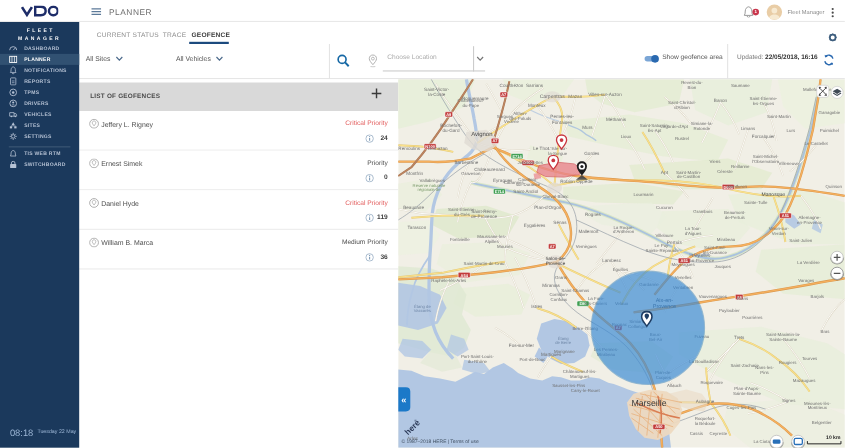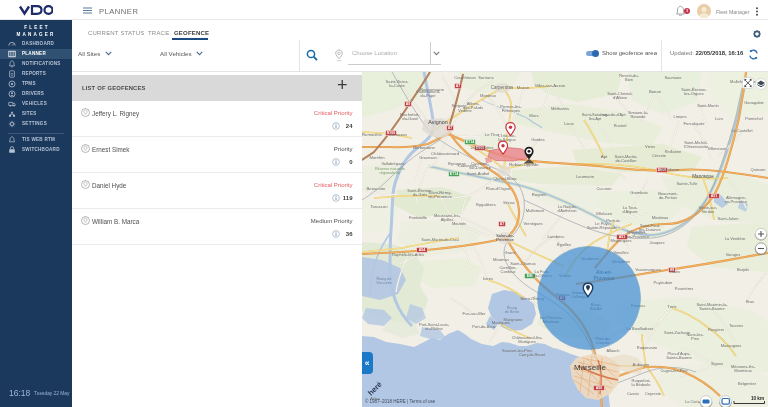--- a/index.html
+++ b/index.html
@@ -136,21 +136,21 @@
       </svg>
     <div class="lb">TIS WEB RTM</div>
   </div>
   <div class="mitem" style="top:125px;">
     <svg class="ic" viewBox="0 0 10 10">
         <rect x="1.5" y="4" width="7" height="4.5" rx="0.8" fill="#b6c2d4"></rect>
         <path d="M3,4 V2.8 a2,2 0 0 1 4,0 V4" fill="none" stroke="#b6c2d4" stroke-width="1"></path>
       </svg>
     <div class="lb">SWITCHBOARD</div>
   </div>
-  <div class="abs" style="left:9px;top:368px;font-size:8.5px;color:#9db7d6;">16:18</div>
+  <div class="abs" style="left:9px;top:368px;font-size:8.5px;color:#9db7d6;">08:18</div>
   <div class="abs" style="left:34px;top:371px;font-size:4.8px;color:#9db7d6;">Tuesday 22 May</div>
 </div>
 
 <div id="tabrow">
   <div class="abs" style="left:16px;top:9.5px;font-size:6px;color:#8c8c8c;letter-spacing:.2px;">CURRENT STATUS</div>
   <div class="abs" style="left:76px;top:9.5px;font-size:6px;color:#8c8c8c;letter-spacing:.2px;">TRACE</div>
   <div class="abs" style="left:102px;top:9.5px;font-size:6px;color:#3a3a3a;font-weight:bold;letter-spacing:.2px;">GEOFENCE</div>
   <div class="abs" style="left:100px;top:17.5px;width:36px;height:2px;background:#1c4a7e;"></div>
   <svg class="abs" style="left:681px;top:10px" width="8" height="8" viewBox="0 0 8 8">
     <circle cx="4" cy="4" r="2.6" fill="none" stroke="#3e5e7e" stroke-width="1.6"></circle>

